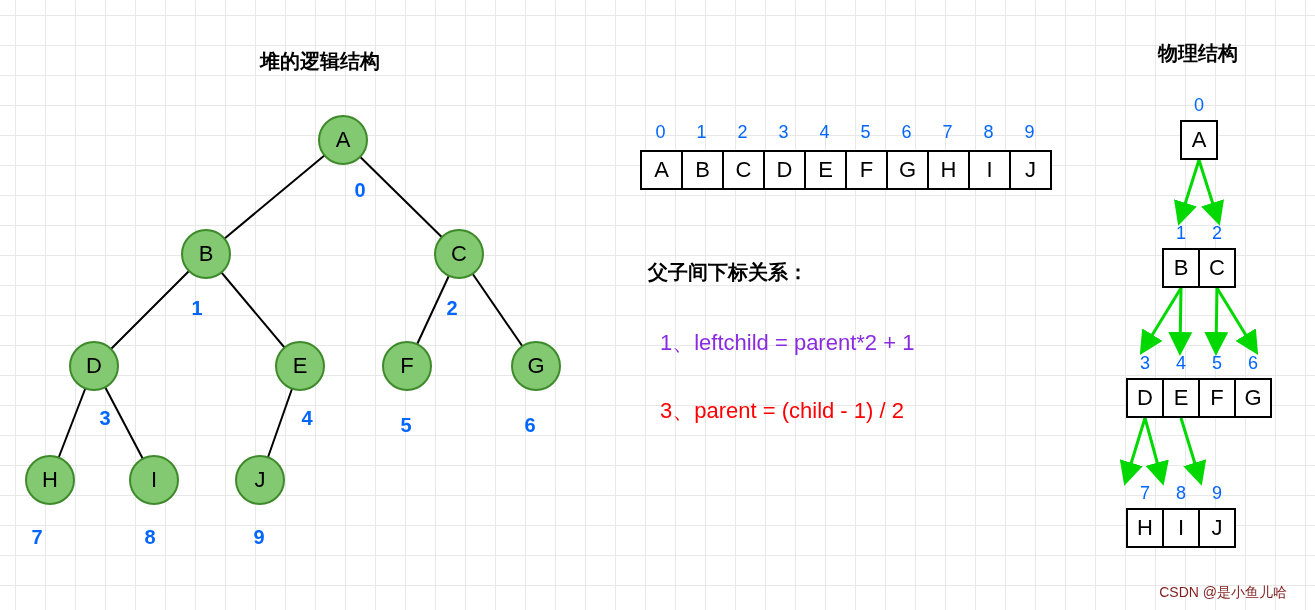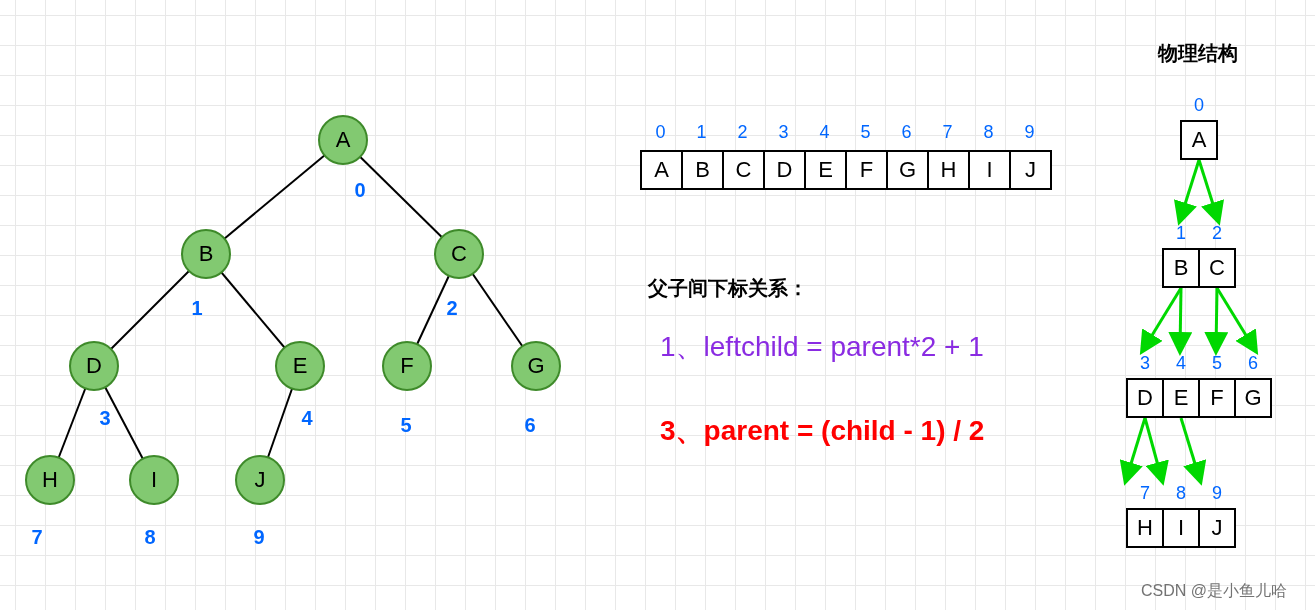--- a/index.html
+++ b/index.html
@@ -57,21 +57,21 @@
     background: #fff;
   }
   .cell:first-child { margin-left: 0; }
   .arr-idx {
     position: absolute;
     color: #0066ff;
     font-size: 18px;
     transform: translate(-50%, 0);
   }
   .rel-title { position: absolute; font-size: 20px; font-weight: bold; color: #000; }
-  .rel-line { position: absolute; font-size: 28px; }
+  .rel-line { position: absolute; font-size: 22px; }
   .rel-line.purple { color: #8a2be2; }
   .rel-line.red { color: #ff0000; }
   .phys-row {
     position: absolute;
     display: flex;
   }
   .pcell {
     width: 38px; height: 40px;
     border: 2px solid #000;
     margin-left: -2px;
@@ -84,30 +84,31 @@
   .pidx {
     position: absolute;
     color: #0066ff;
     font-size: 18px;
     transform: translate(-50%, 0);
   }
   svg.arrows { position: absolute; left: 0; top: 0; overflow: visible; pointer-events: none; }
   .watermark {
     position: absolute;
     right: 28px; bottom: 8px;
-    color: #737373;
-    font-size: 16px;
+    color: #7f1d1d;
+    font-size: 14px;
   }
 </style>
 </head>
 <body>
 
 <div class="grid-bg"></div>
 <div class="container">
 
+  <div class="title" style="left:260px;top:48px">堆的逻辑结构</div>
   <div class="title" style="left:1158px;top:40px">物理结构</div>
 
   <svg class="tree" id="tree-edges" width="1315" height="610">
       <line x1="343" y1="140" x2="206" y2="254" stroke="#000" stroke-width="2"></line>
       <line x1="343" y1="140" x2="459" y2="254" stroke="#000" stroke-width="2"></line>
       <line x1="206" y1="254" x2="94" y2="366" stroke="#000" stroke-width="2"></line>
       <line x1="206" y1="254" x2="300" y2="366" stroke="#000" stroke-width="2"></line>
       <line x1="459" y1="254" x2="407" y2="366" stroke="#000" stroke-width="2"></line>
       <line x1="459" y1="254" x2="536" y2="366" stroke="#000" stroke-width="2"></line>
       <line x1="94" y1="366" x2="50" y2="480" stroke="#000" stroke-width="2"></line>
@@ -122,21 +123,21 @@
       <div class="cell">C</div>
       <div class="cell">D</div>
       <div class="cell">E</div>
       <div class="cell">F</div>
       <div class="cell">G</div>
       <div class="cell">H</div>
       <div class="cell">I</div>
       <div class="cell">J</div>
     </div>
 
-  <div class="rel-title" style="left:648px;top:275px">父子间下标关系：</div>
+  <div class="rel-title" style="left:648px;top:259px">父子间下标关系：</div>
   <div id="rel-lines"></div>
 
   <svg class="arrows" id="phys-arrows" width="1315" height="610">
     <defs>
       <marker id="arrowhead" markerWidth="8" markerHeight="8" refX="6" refY="4" orient="auto">
         <path d="M0,0 L8,4 L0,8 Z" fill="#00d800"></path>
       </marker>
     </defs>
   <line x1="1199" y1="160" x2="1180" y2="220" stroke="#00d800" stroke-width="3" marker-end="url(#arrowhead)"></line>
       <line x1="1199" y1="160" x2="1218" y2="220" stroke="#00d800" stroke-width="3" marker-end="url(#arrowhead)"></line>
@@ -174,21 +175,21 @@
     <div class="arr-idx" style="left: 701.5px; top: 122px;">1</div>
     <div class="arr-idx" style="left: 742.5px; top: 122px;">2</div>
     <div class="arr-idx" style="left: 783.5px; top: 122px;">3</div>
     <div class="arr-idx" style="left: 824.5px; top: 122px;">4</div>
     <div class="arr-idx" style="left: 865.5px; top: 122px;">5</div>
     <div class="arr-idx" style="left: 906.5px; top: 122px;">6</div>
     <div class="arr-idx" style="left: 947.5px; top: 122px;">7</div>
     <div class="arr-idx" style="left: 988.5px; top: 122px;">8</div>
     <div class="arr-idx" style="left: 1029.5px; top: 122px;">9</div>
     <div class="rel-line purple" style="left: 660px; top: 328px;">1、leftchild = parent*2 + 1</div>
-    <div class="rel-line red" style="left: 660px; top: 412px; font-weight: bold;">3、parent = (child - 1) / 2</div>
+    <div class="rel-line red" style="left: 660px; top: 396px;">3、parent = (child - 1) / 2</div>
     <div class="pidx" style="left: 1199px; top: 95px;">0</div>
     <div class="phys-row" style="left: 1180px; top: 120px;">
       <div class="pcell">A</div>
     </div>
     <div class="pidx" style="left: 1181px; top: 223px;">1</div>
     <div class="pidx" style="left: 1217px; top: 223px;">2</div>
     <div class="phys-row" style="left: 1162px; top: 248px;">
       <div class="pcell">B</div>
       <div class="pcell">C</div>
     </div>

